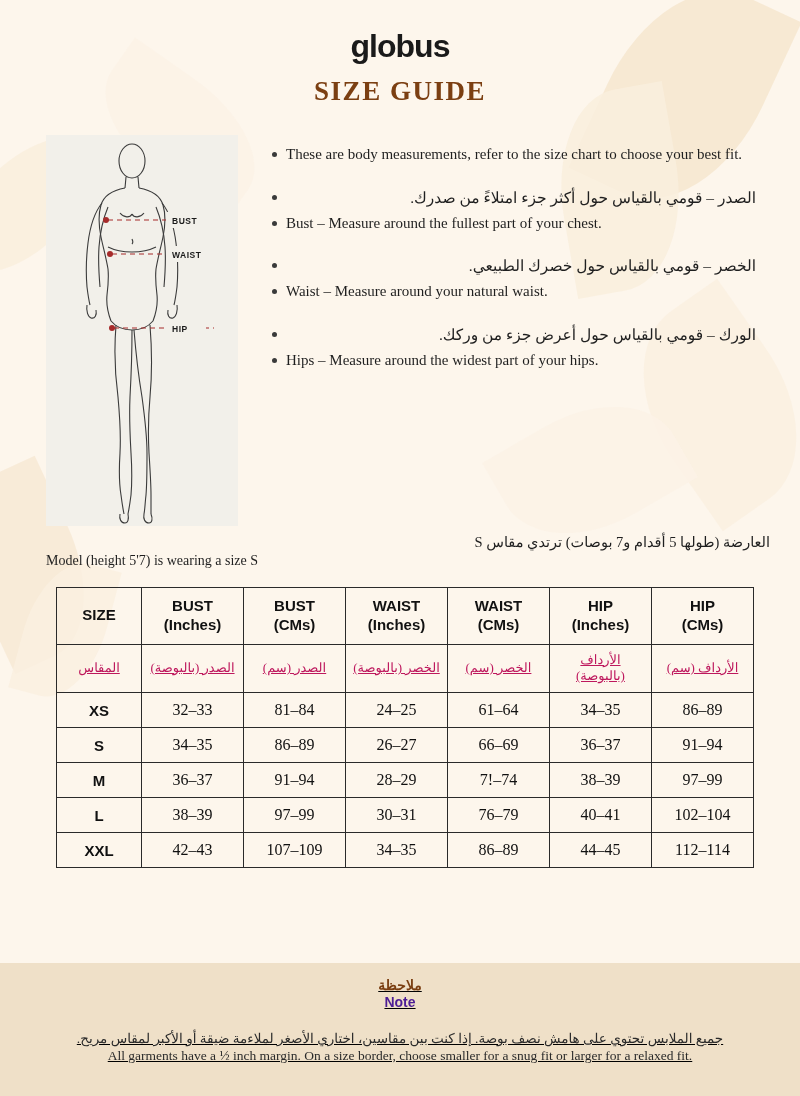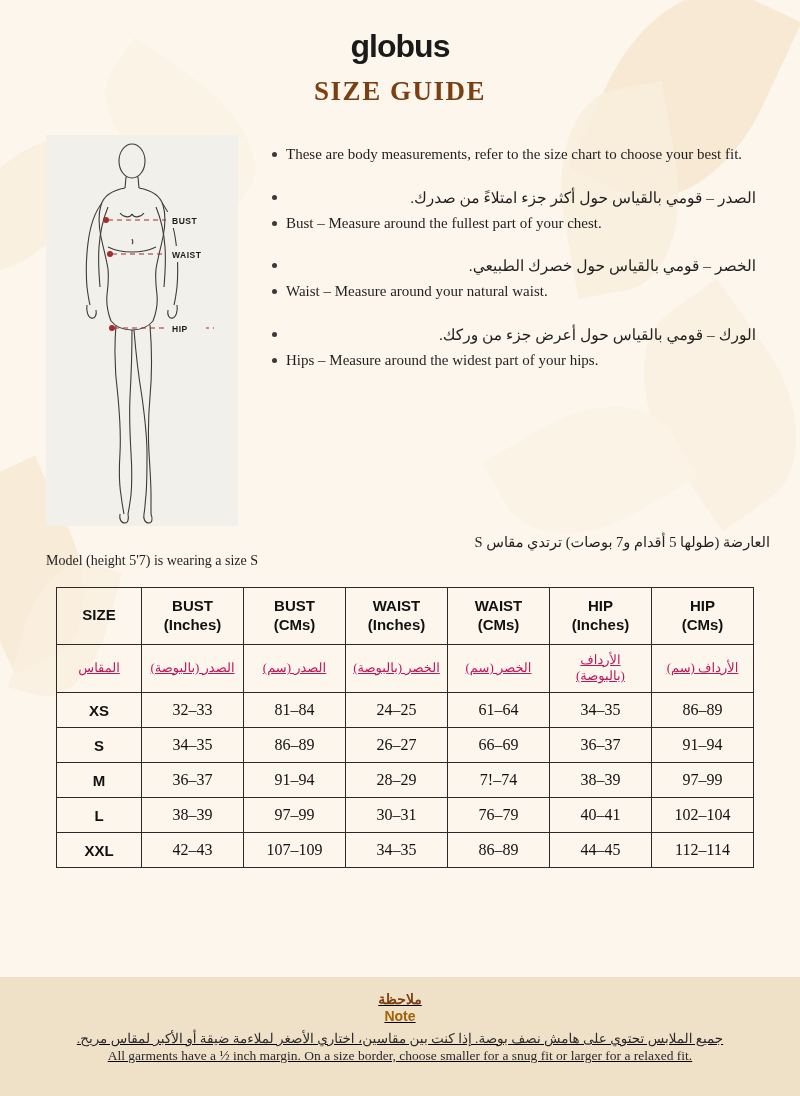--- a/index.html
+++ b/index.html
@@ -148,29 +148,29 @@
   .footer .note-ar {
     font-family: "Liberation Sans", sans-serif;
     direction: rtl;
     font-size: 14px;
     color: #7b3f12;
     font-weight: bold;
   }
   .footer .note-en {
     font-family: "Liberation Sans", sans-serif;
     font-size: 14px;
-    color: #a16207;
+    color: #4c1d95;
     font-weight: bold;
     margin-top: 1px;
   }
   .footer .body-ar {
     direction: rtl;
     font-size: 13.5px;
     color: #2a2a2a;
-    margin-top: 6px;
+    margin-top: 20px;
   }
   .footer .body-en {
     font-size: 13.5px;
     color: #2a2a2a;
     margin-top: 1px;
   }
 
   
   .fig-label {
     font-family: "Liberation Sans", sans-serif;

